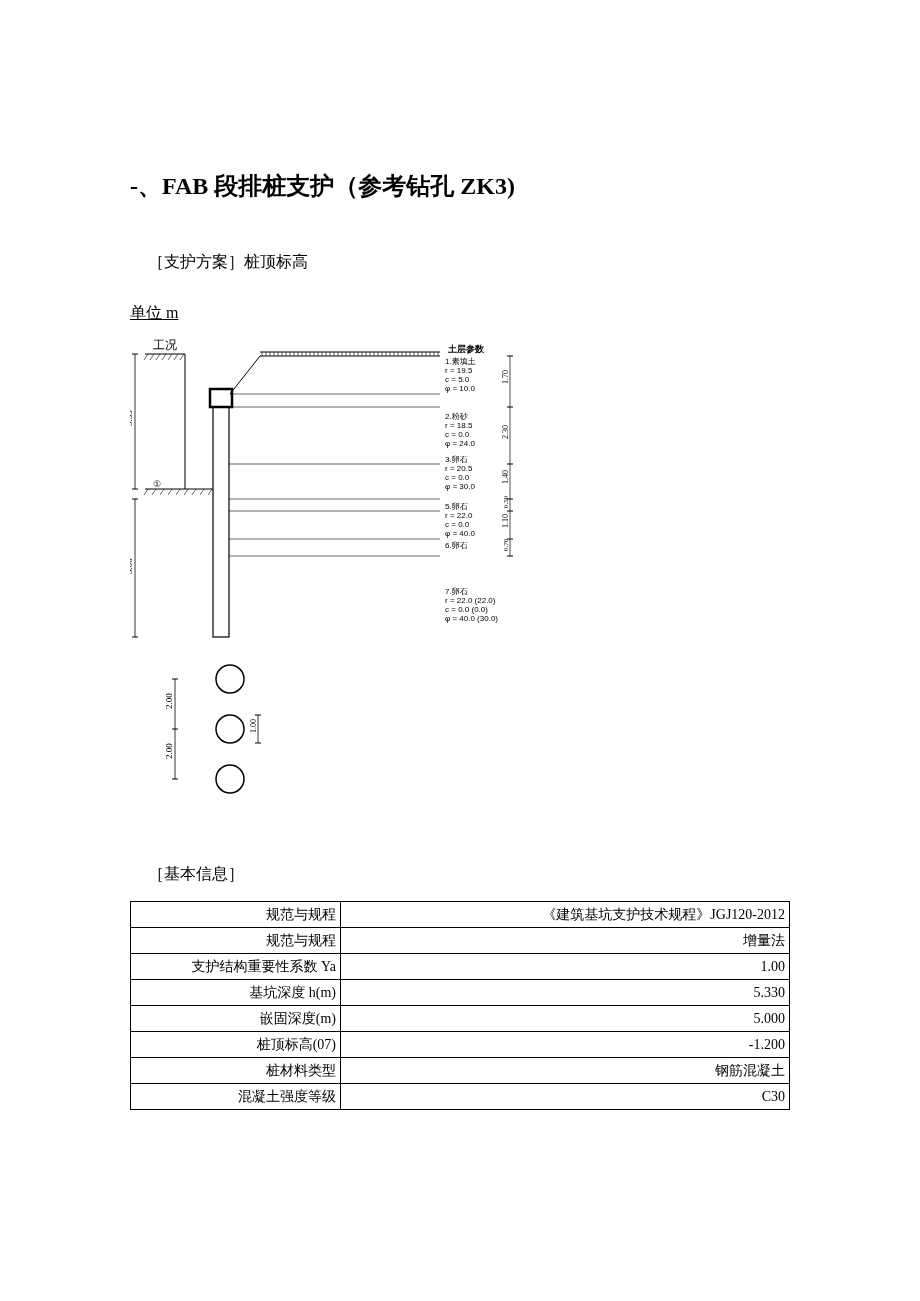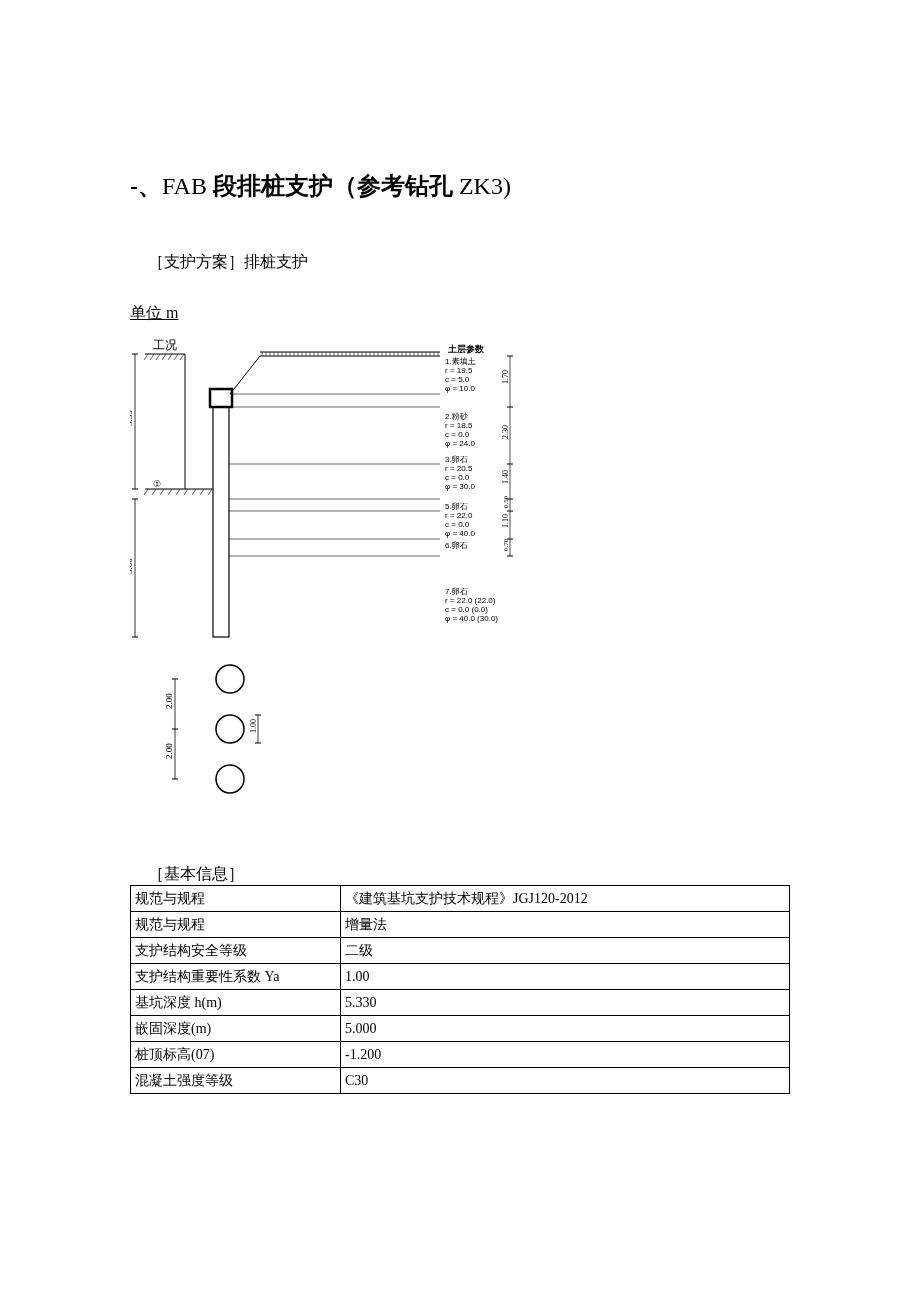--- a/index.html
+++ b/index.html
@@ -1,37 +1,37 @@
 <!DOCTYPE html>
 <html><head>
   <meta charset="utf-8">
   <style>
     * { margin: 0; padding: 0; box-sizing: border-box; }
     body { background: #fff; font-family: "SimSun", "宋体", serif; width: 920px; padding: 170px 130px 60px 130px; color: #000; }
     .title { font-size: 24px; font-weight: bold; margin-bottom: 50px; font-family: "SimSun", serif; }
-    .title .fab { font-family: "Times New Roman", serif; font-weight: normal; }
+    .title .fab { font-family: "Times New Roman", serif; font-weight: bold; }
     .sub { font-size: 16px; margin-bottom: 30px; margin-left: 18px; }
     .unit { font-size: 16px; margin-bottom: 10px; text-decoration: underline; }
     .diagram { width: 400px; height: 490px; position: relative; margin-bottom: 40px; }
-    .sec-hdr { font-size: 16px; margin-left: 18px; margin-bottom: 0; }
+    .sec-hdr { font-size: 16px; margin-left: 18px; margin-bottom: 16px; }
     table { width: 100%; border-collapse: collapse; font-size: 14px; }
-    td { border: 1px solid #000; padding: 3px 4px; height: 26px; vertical-align: middle; font-family: "SimSun", "Times New Roman", serif; }
+    td { border: 1px solid #000; padding: 3px 4px; height: 26px; vertical-align: middle; font-family: "SimSun", "Times New Roman", serif; text-align: right; }
     td:first-child { width: 210px; }
     .svgwrap svg { display: block; }
     .soiltext { font-family: Arial, sans-serif; font-size: 8px; }
     .hatch { stroke: #000; stroke-width: 0.6; }
   </style>
 </head>
 <body>
 
 <h1 class="title">
   <span>-、</span><span class="fab">FAB</span><span> 段排桩支护（参考钻孔 </span><span class="fab">ZK3)</span>
 </h1>
 
-<div class="sub">［支护方案］排桩支护</div>
+<div class="sub">［支护方案］桩顶标高</div>
 
 <div class="unit">单位  m</div>
 
 <div class="diagram svgwrap">
 <svg viewBox="0 0 400 490" width="400" height="490">
 
   <line x1="15" y1="20" x2="55" y2="20" stroke="#000" stroke-width="1"></line>
   <g class="hatch">
     <line x1="18" y1="20" x2="14" y2="26"></line>
         <line x1="24" y1="20" x2="20" y2="26"></line>
@@ -212,37 +212,37 @@
   <tbody id="basic-rows">
       <tr>
         <td>规范与规程</td>
         <td>《建筑基坑支护技术规程》JGJ120-2012</td>
       </tr>
       <tr>
         <td>规范与规程</td>
         <td>增量法</td>
       </tr>
       <tr>
-        <td>支护结构安全等级</td>
-        <td>二级</td>
-      </tr>
-      <tr>
         <td>支护结构重要性系数 Ya</td>
         <td>1.00</td>
       </tr>
       <tr>
         <td>基坑深度 h(m)</td>
         <td>5.330</td>
       </tr>
       <tr>
         <td>嵌固深度(m)</td>
         <td>5.000</td>
       </tr>
       <tr>
         <td>桩顶标高(07)</td>
         <td>-1.200</td>
       </tr>
       <tr>
+        <td>桩材料类型</td>
+        <td>钢筋混凝土</td>
+      </tr>
+      <tr>
         <td>混凝土强度等级</td>
         <td>C30</td>
       </tr>
     </tbody>
 </table>
 
 </body></html>

